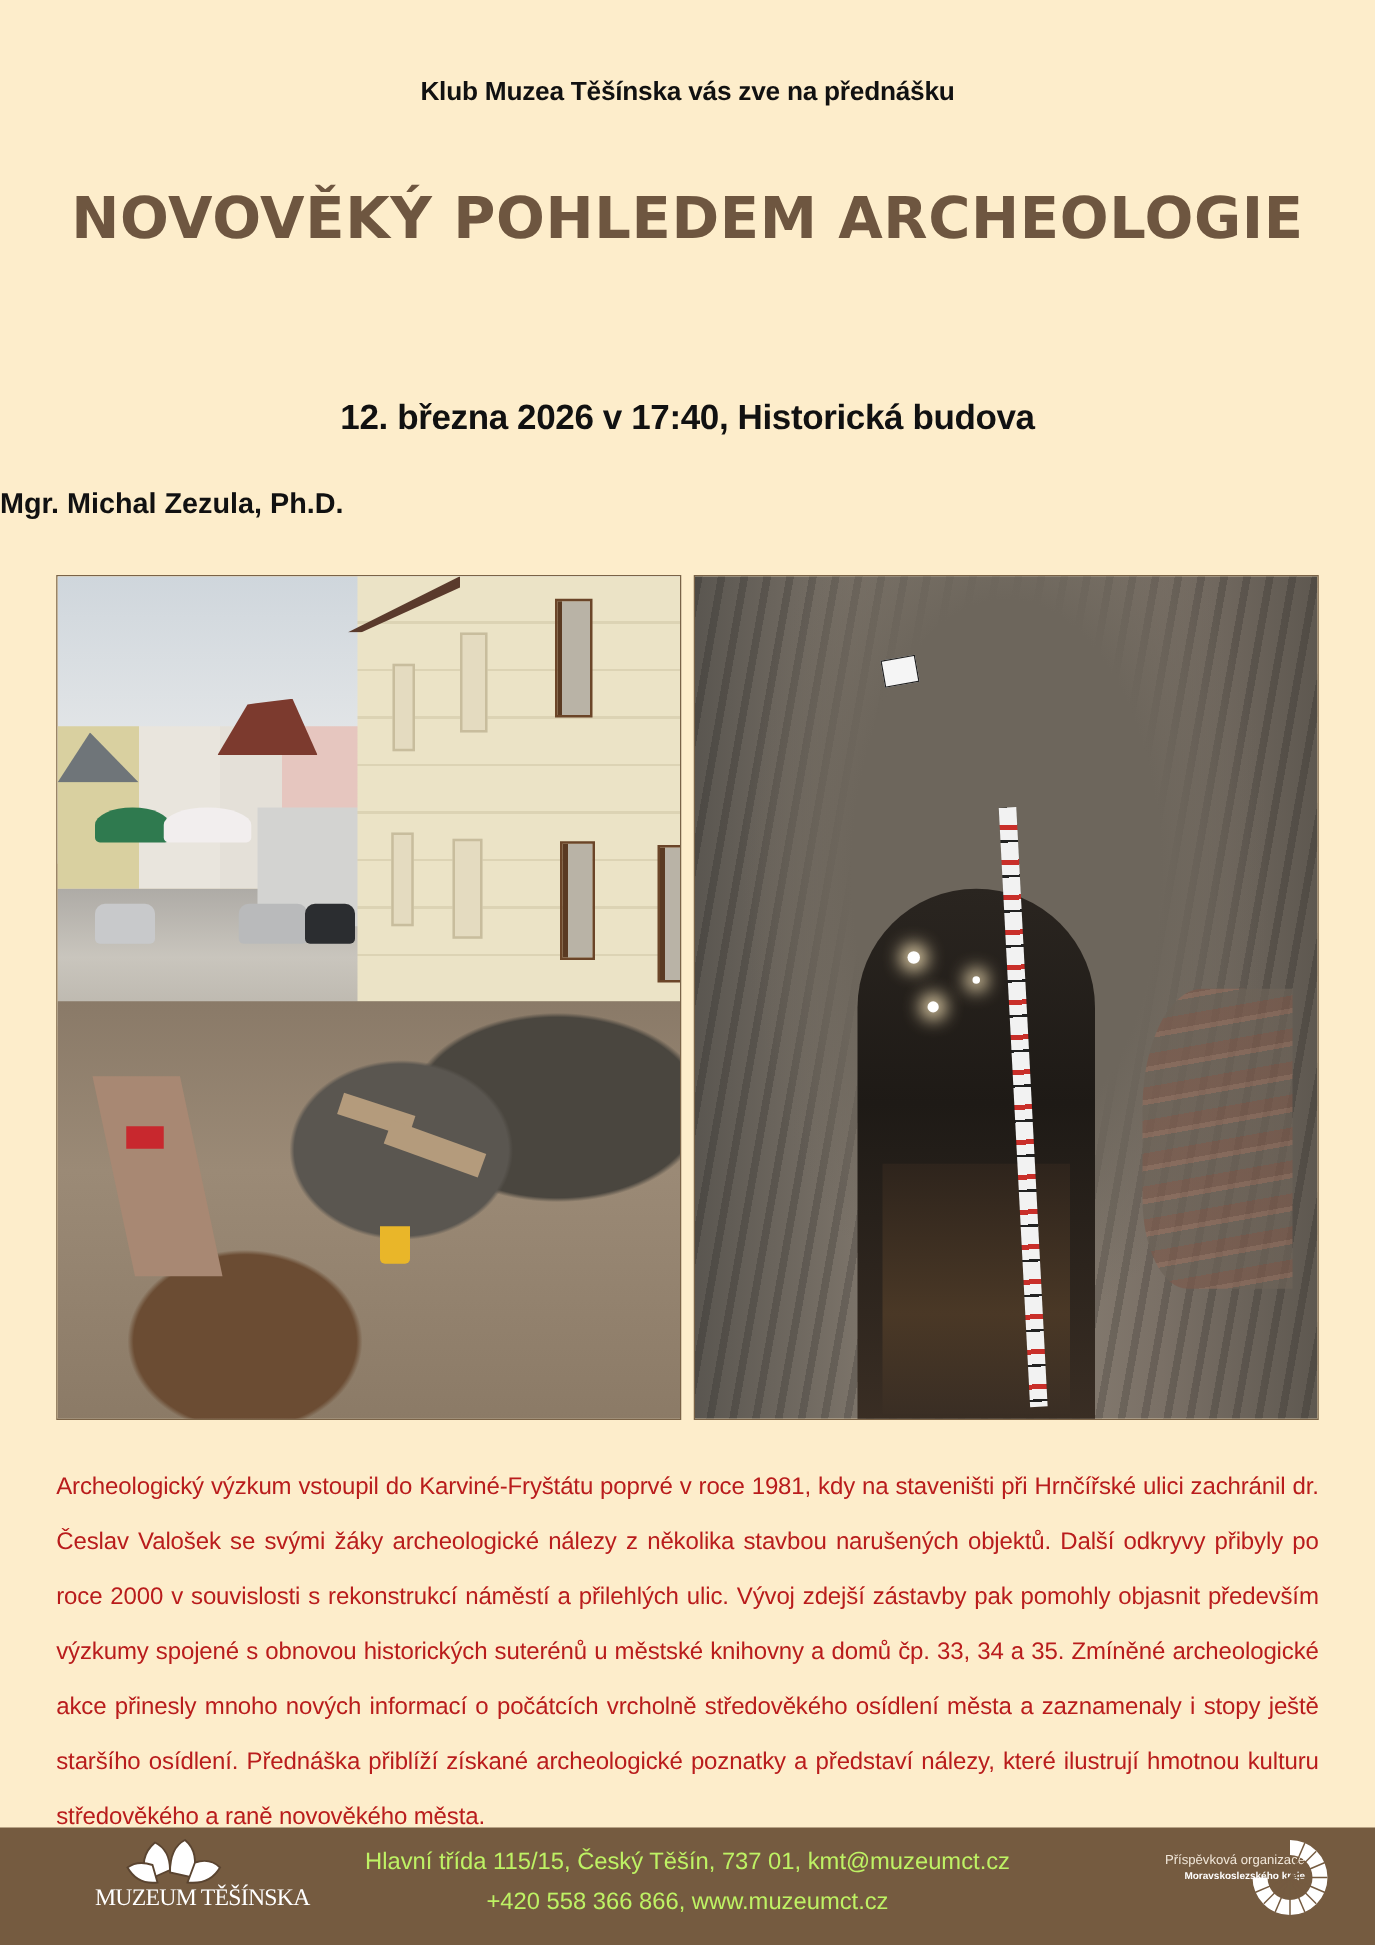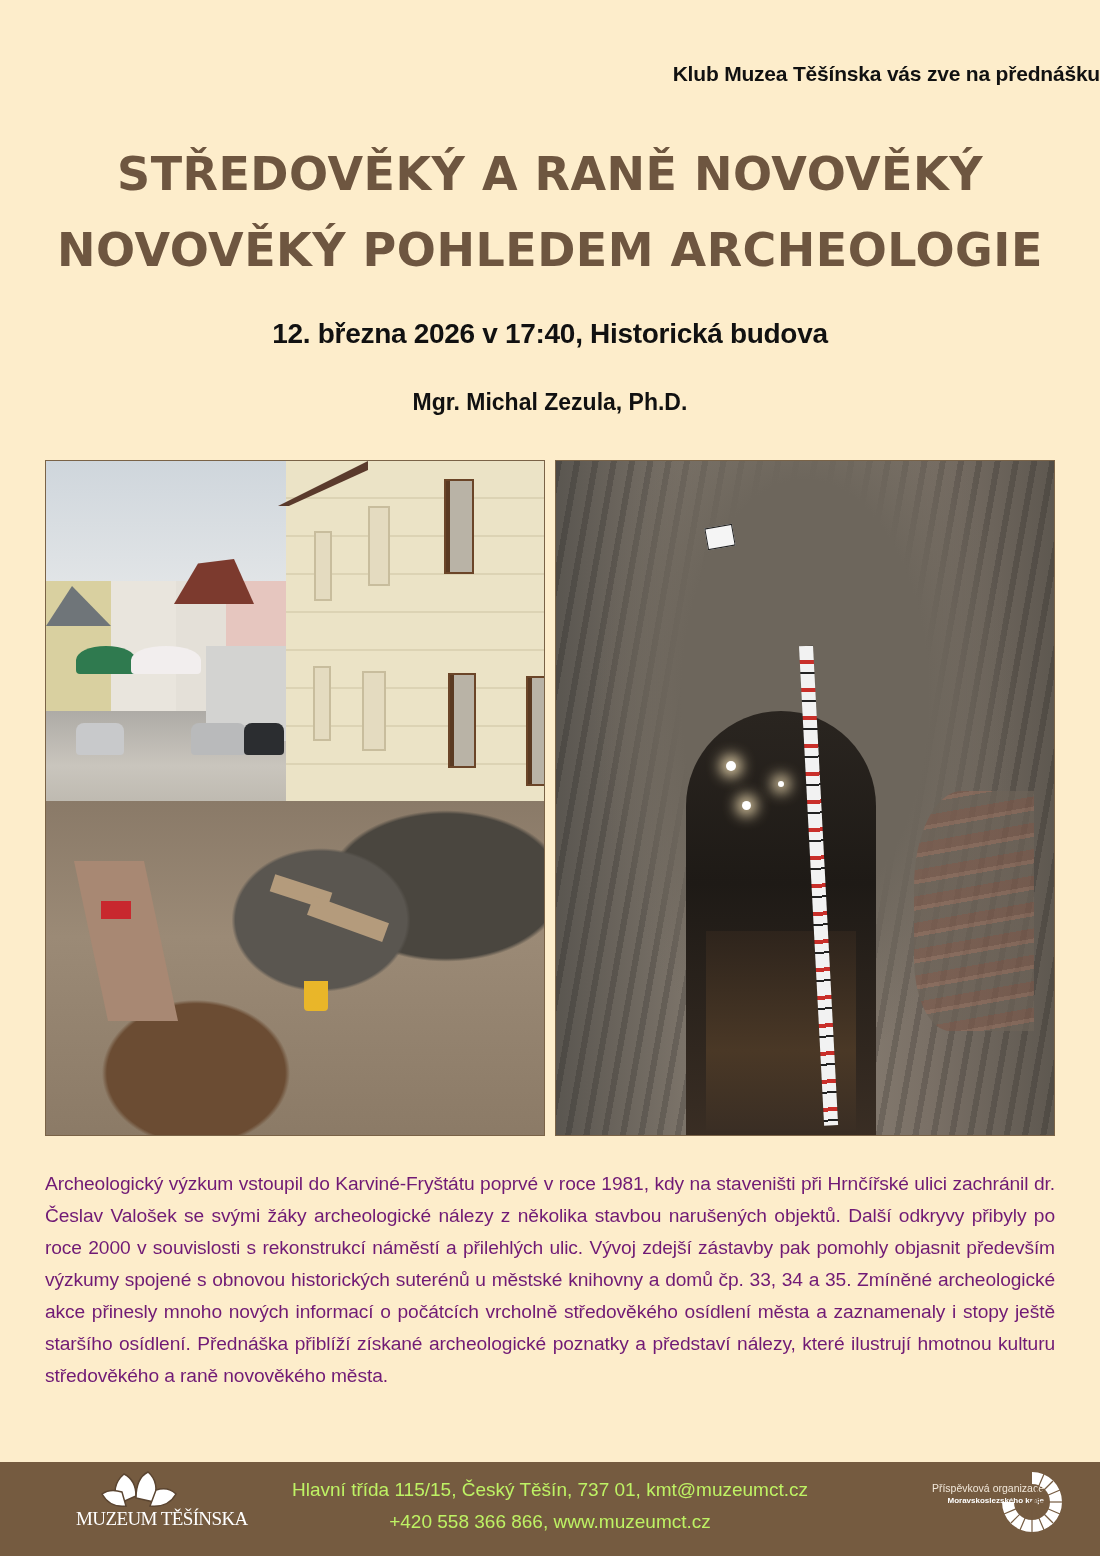--- a/index.html
+++ b/index.html
@@ -3,36 +3,36 @@
 <meta charset="utf-8">
 <style>
   html, body { margin: 0; padding: 0; }
   body {
     width: 1100px; height: 1556px; position: relative; overflow: hidden;
     background: #FDEDCB;
     font-family: "Liberation Sans", "DejaVu Sans", sans-serif;
     color: #111;
   }
   .invite {
-    position: absolute; top: 62px; left: 0; width: 1100px; text-align: right;
+    position: absolute; top: 62px; left: 0; width: 1100px; text-align: center;
     font-size: 21px; font-weight: bold; letter-spacing: -0.2px;
   }
   .title {
     position: absolute; top: 136px; left: 0; width: 1100px; text-align: center;
     font-family: "DejaVu Sans", sans-serif;
     font-weight: bold; color: #6E5640;
     font-size: 46px; line-height: 76px; letter-spacing: 0.5px;
   }
   .title div { white-space: nowrap; }
   .date {
     position: absolute; top: 318px; left: 0; width: 1100px; text-align: center;
     font-size: 28px; font-weight: bold; letter-spacing: -0.3px;
   }
   .speaker {
-    position: absolute; top: 389px; left: 0; width: 1100px; text-align: center;
+    position: absolute; top: 389px; left: 0; width: 1100px; 
     font-size: 23px; font-weight: bold;
   }
   .photo {
     position: absolute; top: 460px; height: 676px;
     border: 1.5px solid #7A6347; box-sizing: border-box; overflow: hidden;
   }
   .photo-left { left: 45px; width: 500px; }
   .photo-right { left: 555px; width: 500px; }
 
   
@@ -84,21 +84,21 @@
     background: repeating-linear-gradient(#f2f2f2 0 14px, #c92f2a 14px 18px, #f2f2f2 18px 26px, #222 26px 28px);
     transform: rotate(-3deg); transform-origin: top; }
   .pr-tag { position:absolute; left:150px; top:65px; width:26px; height:20px; background:#f5f5f5;
     transform: rotate(-10deg); border:1px solid #222; }
   .pr-brick { position:absolute; right:20px; top:330px; width:120px; height:240px;
     background: repeating-linear-gradient(170deg, #7b5a4c 0 10px, #8f6c5c 10px 14px, #6d6358 14px 26px);
     opacity:0.7; border-radius:40% 0 0 30%; }
 
   .body-text {
     position: absolute; top: 1168px; left: 45px; width: 1010px;
-    font-size: 19.2px; line-height: 32px; text-align: justify; color: #701a75;
+    font-size: 19.2px; line-height: 44px; text-align: justify; color: #b91c1c;
     letter-spacing: -0.1px;
   }
   .footer {
     position: absolute; left: 0; top: 1462px; width: 1100px; height: 94px;
     background: #755B40; color: #F4EADC;
   }
   .logo-left { position:absolute; left:76px; top:6px; width:124px; height:66px; }
   .logo-flower { position:absolute; left:20px; top:0; width:84px; height:40px; }
   .logo-text { position:absolute; left:0; top:40px; width:130px; text-align:center;
     font-family: "Liberation Serif", serif; font-size:19px; color:#fff; letter-spacing:-0.6px; white-space:nowrap; }
@@ -108,21 +108,20 @@
   .org-line1 { position:absolute; left:0; top:12px; width:152px; text-align:right; font-size:10.5px; color:#f0e6d8; white-space:nowrap; }
   .org-line2 { position:absolute; left:0; top:26px; width:152px; text-align:right; font-size:8px; font-weight:bold; color:#fff; white-space:nowrap; }
   .org-ring { position:absolute; left:108px; top:0; width:64px; height:64px; }
 </style>
 </head>
 <body>
 
 <div class="invite">Klub Muzea Těšínska vás zve na přednášku</div>
 
 <div class="title">
-  <div>STŘEDOVĚKÝ A RANĚ NOVOVĚKÝ</div>
   <div>NOVOVĚKÝ POHLEDEM ARCHEOLOGIE</div>
 </div>
 
 <div class="date">12. března 2026 v 17:40, Historická budova</div>
 <div class="speaker">Mgr. Michal Zezula, Ph.D.</div>
 
 <div class="photo photo-left">
   <div class="pl-sky"></div>
   <div class="pl-town"></div>
   <div class="pl-roof1"></div>

